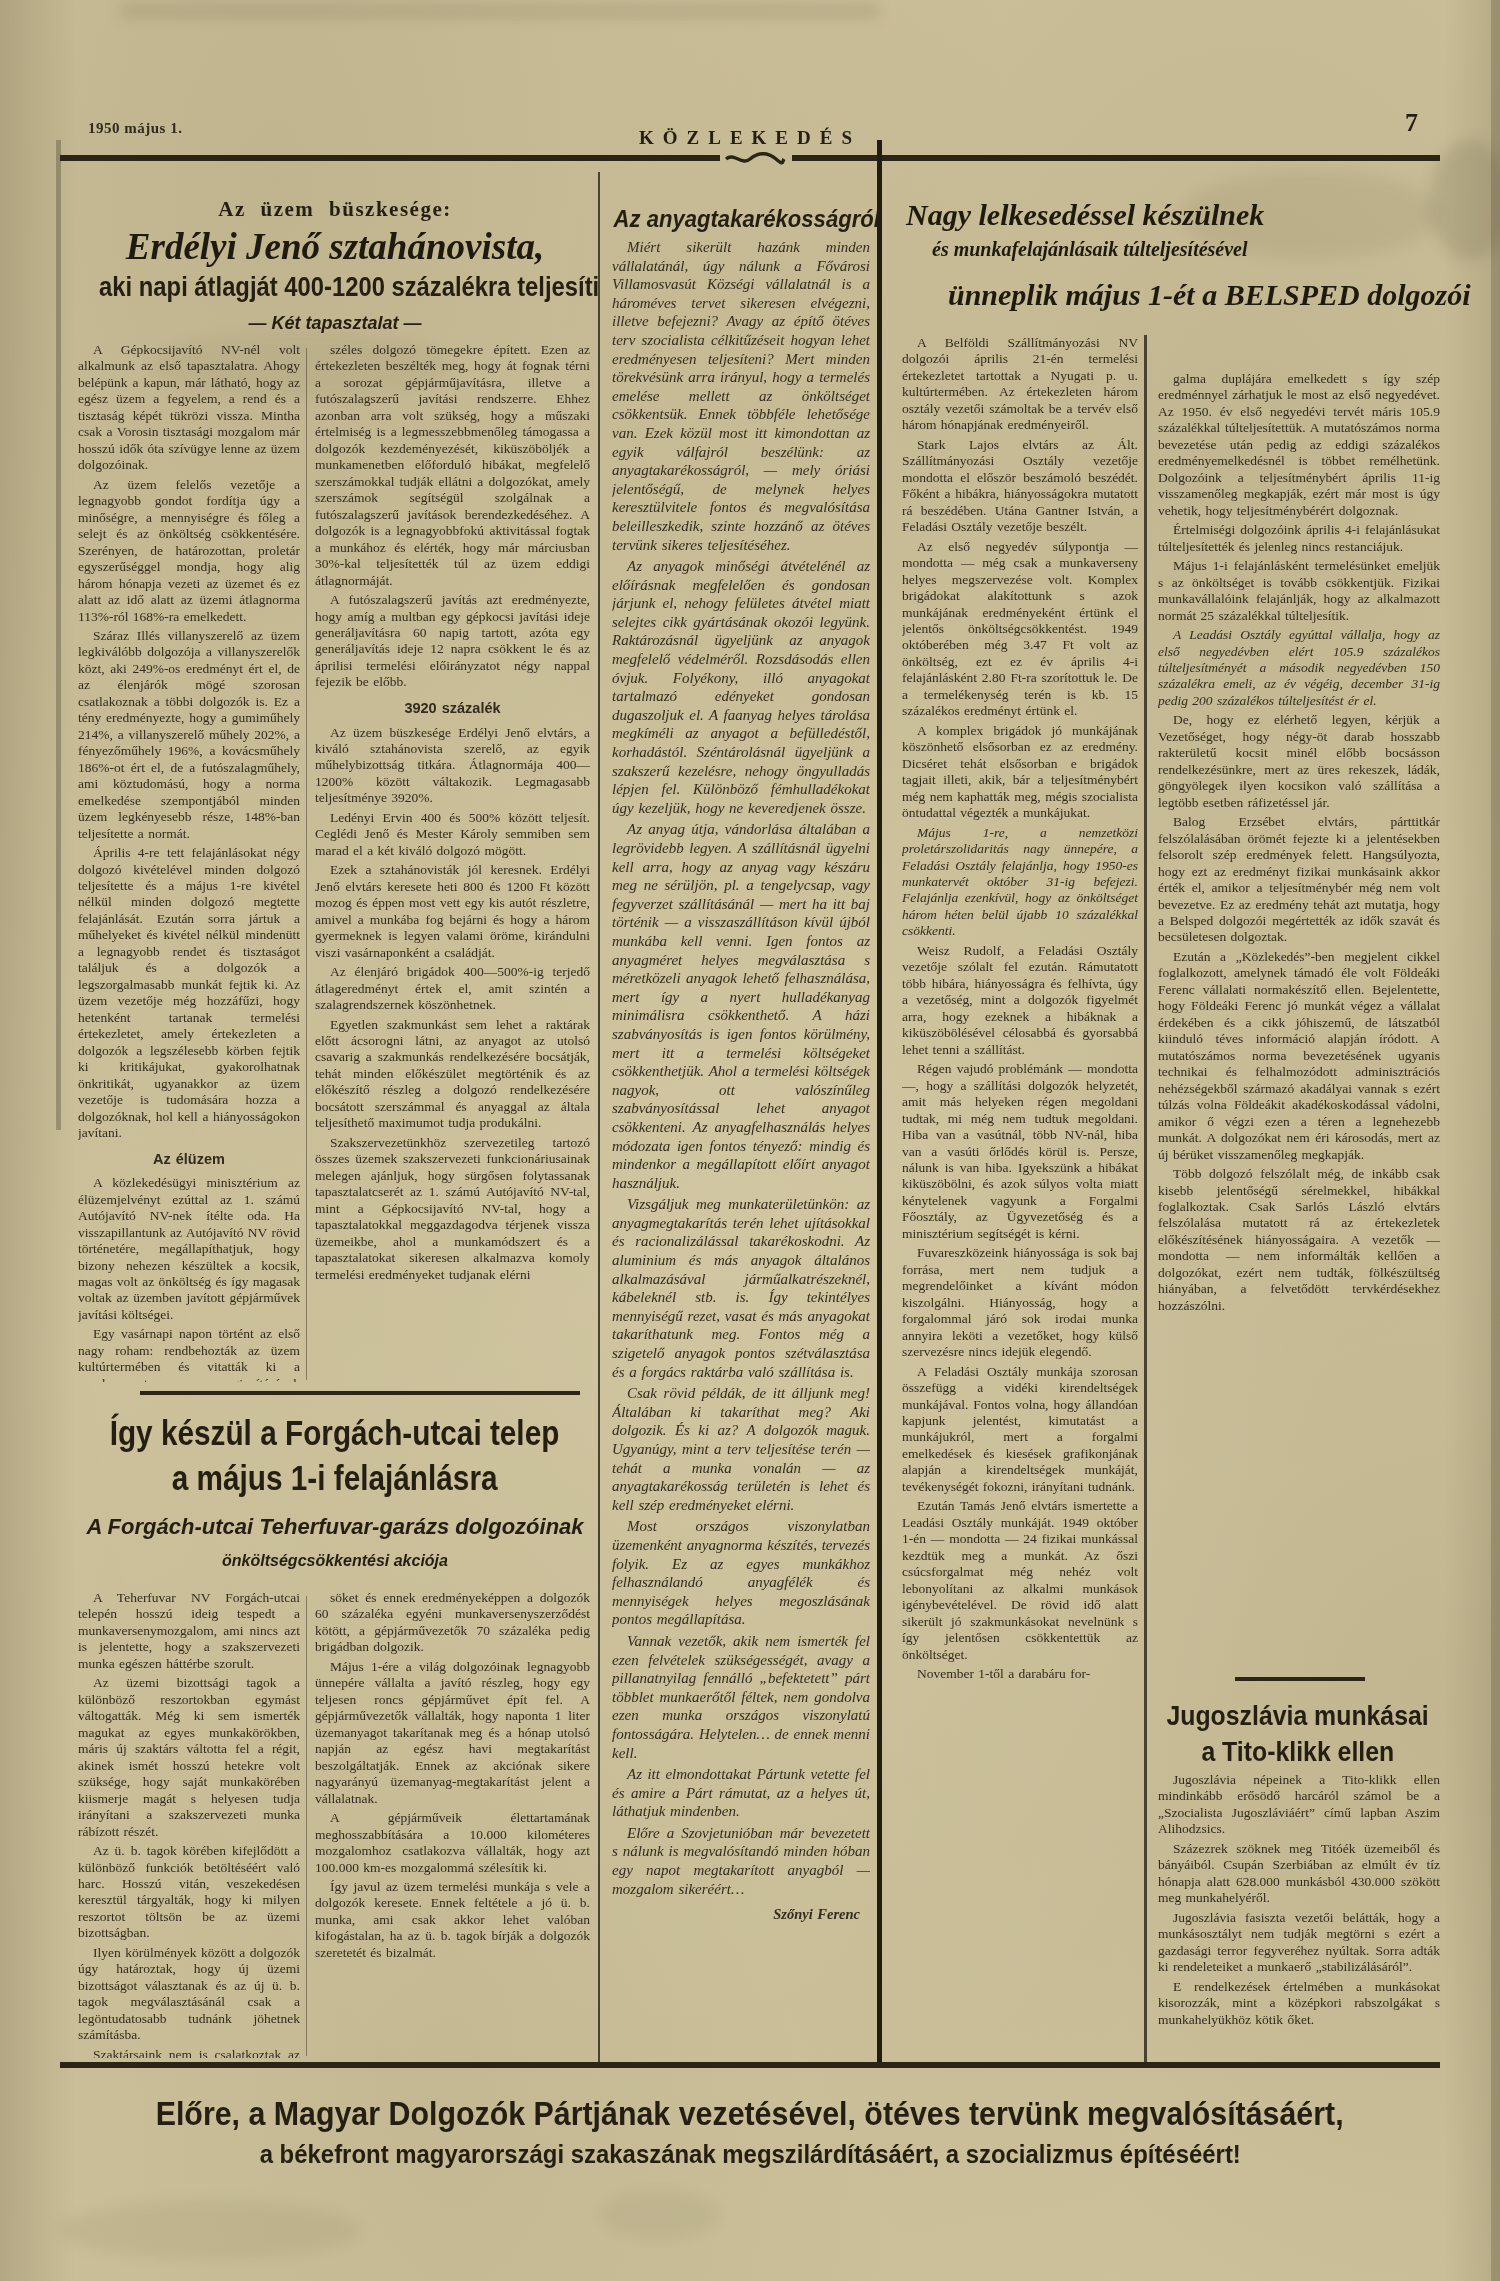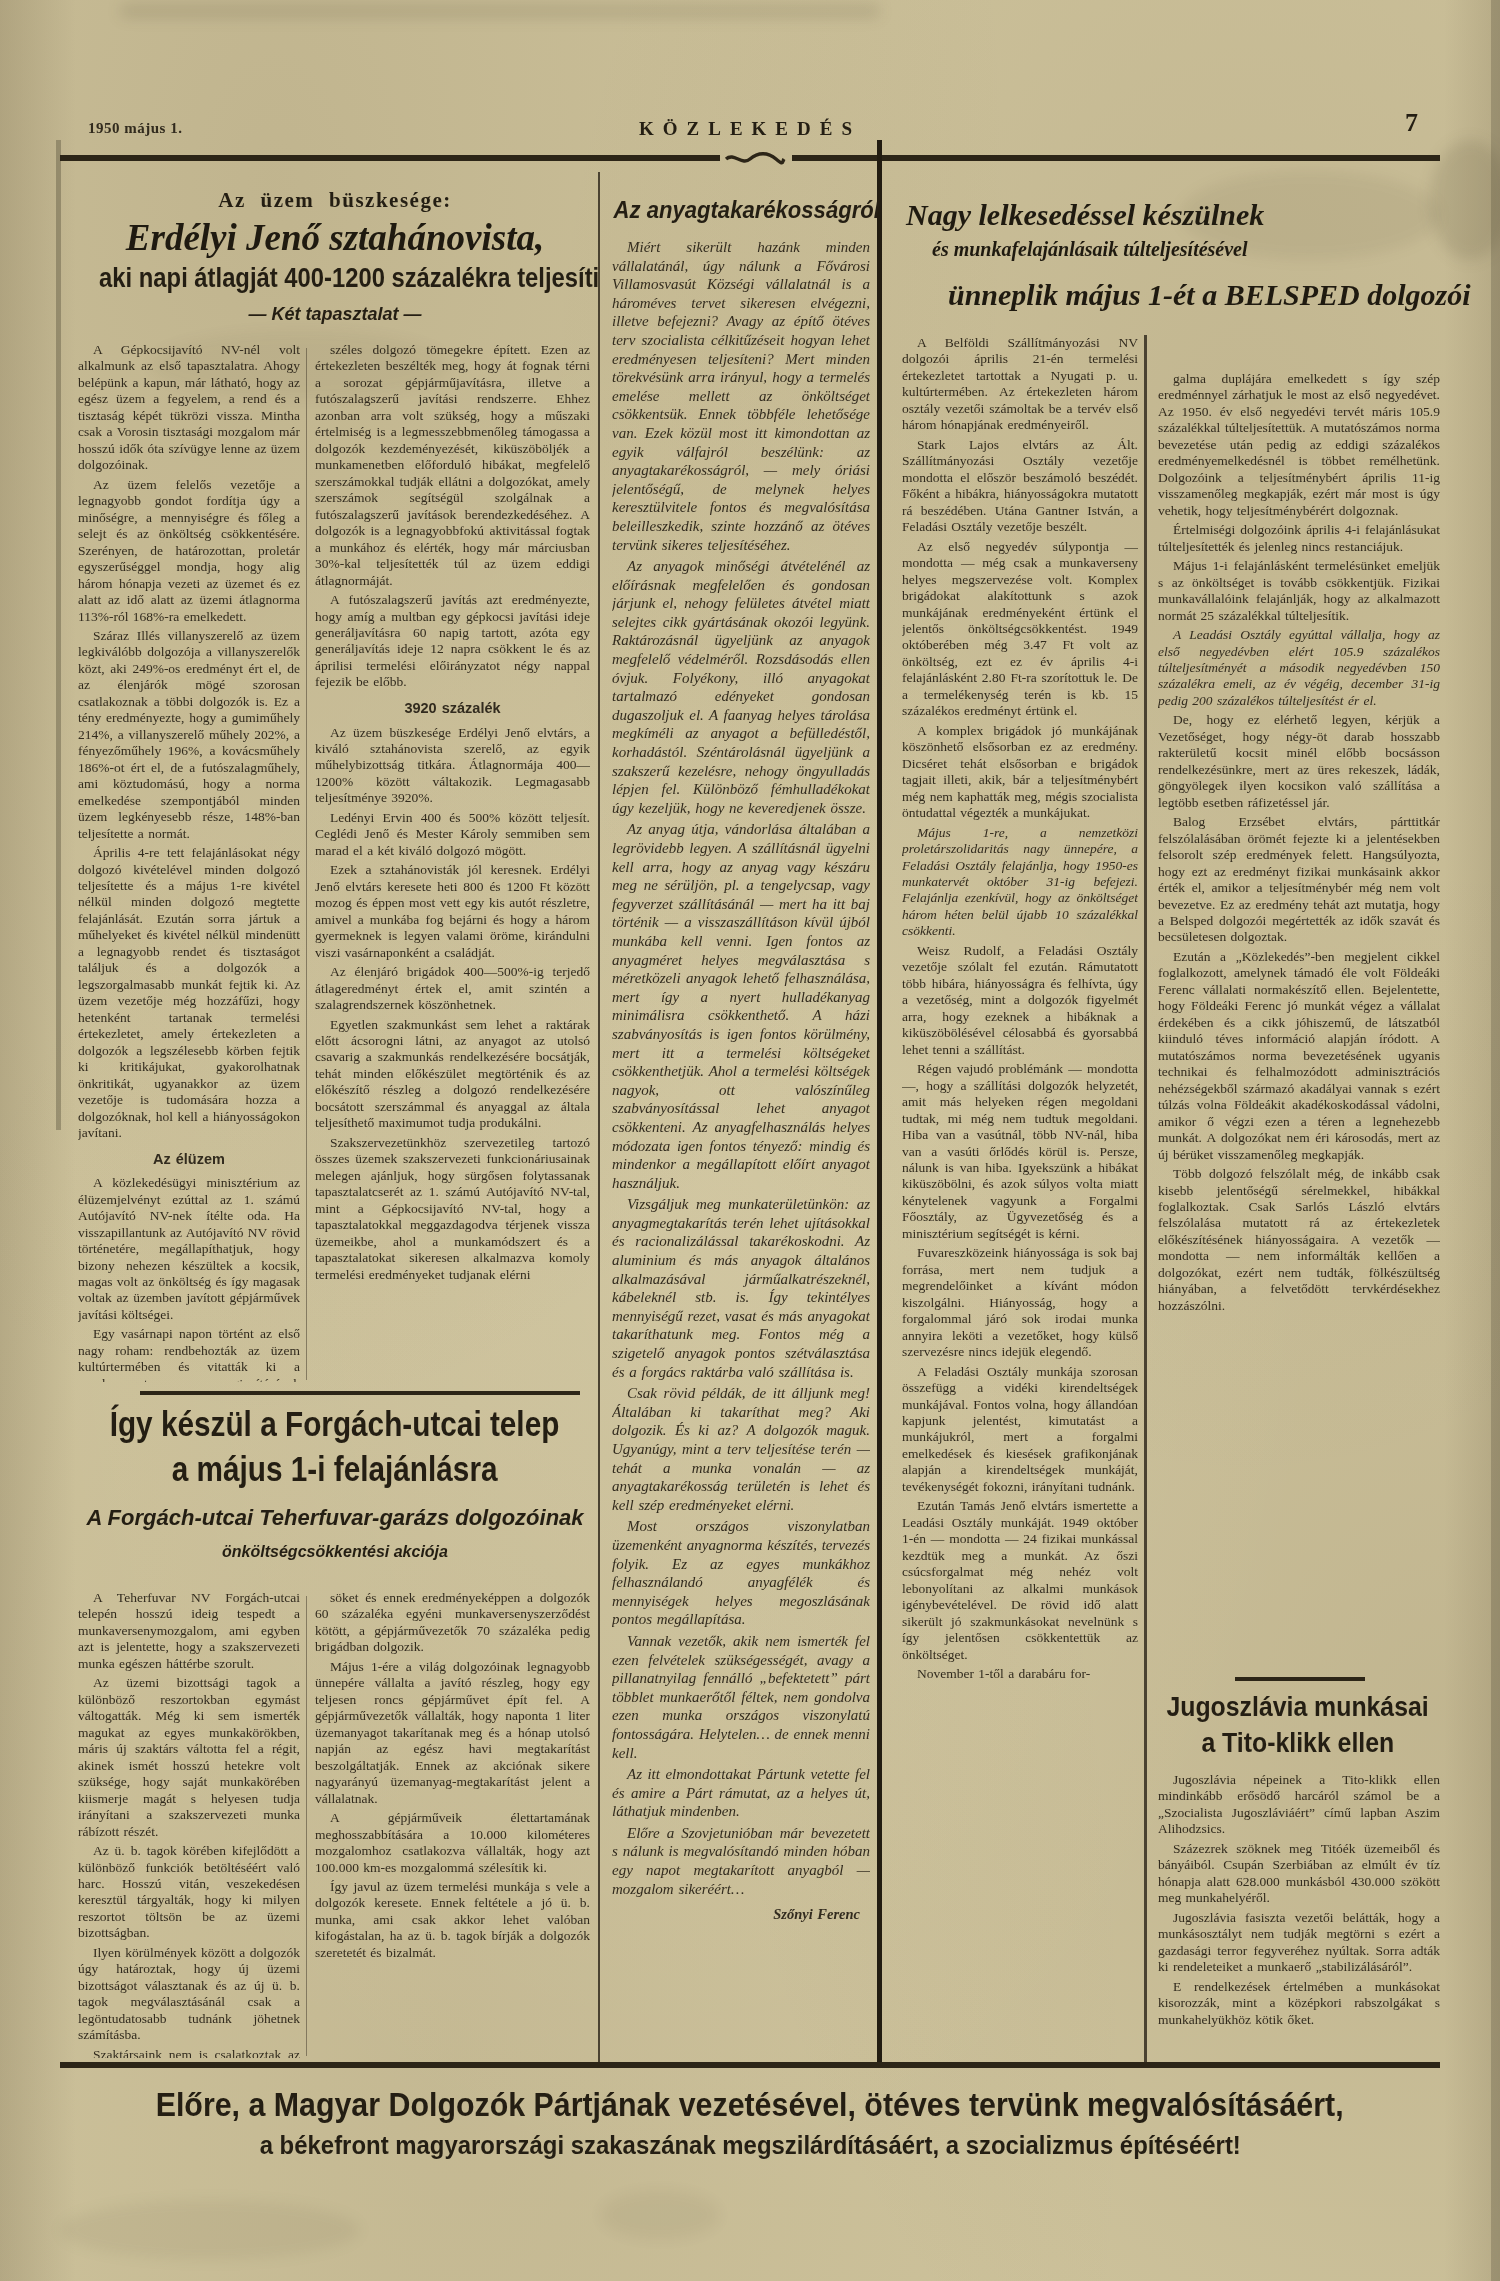--- a/index.html
+++ b/index.html
@@ -11,21 +11,21 @@
       radial-gradient(ellipse at 82% 20%, rgba(110,92,60,.12), transparent 40%),
       radial-gradient(ellipse at 45% 55%, rgba(255,250,228,.10), transparent 55%),
       radial-gradient(ellipse at 30% 90%, rgba(108,90,58,.10), transparent 45%),
       radial-gradient(ellipse at 95% 75%, rgba(100,84,55,.12), transparent 35%),
       linear-gradient(90deg, rgba(84,70,45,.20), rgba(0,0,0,0) 5%, rgba(0,0,0,0) 95%, rgba(84,70,45,.22));
     font-family:"Liberation Serif","DejaVu Serif",serif;
     color:#322b1e;
     padding-left:20px;
   }
   .abs{position:absolute;}
-  .ctr{text-align:center;}
+  .ctr{text-align:center;margin-top:9px;}
   
   .date{font-size:15px;font-weight:bold;letter-spacing:.5px;}
   .masthead{font-size:19px;font-weight:bold;letter-spacing:9px;color:#241e13;}
   .pageno{font-size:26px;font-weight:bold;color:#241e13;}
   .hrule{background:#2c2517;}
   .vrule{background:#4a4231;}
   .vrule.heavy{background:#221c11;}
   .vrule.light{background:rgba(74,66,49,.55);}
   
   .kicker{font-size:21px;font-weight:bold;letter-spacing:1.5px;word-spacing:8px;color:#241e13;}
@@ -99,21 +99,21 @@
       <p>Egyetlen szakmunkást sem lehet a raktárak előtt ácsorogni látni, az anyagot az utolsó csavarig a szakmunkás rendelkezésére bocsátják, tehát minden előkészület megtörténik és az előkészítő részleg a dolgozó rendelkezésére bocsátott szerszámmal és anyaggal az általa teljesíthető maximumot tudja produkálni.</p>
       <p>Szakszervezetünkhöz szervezetileg tartozó összes üzemek szakszervezeti funkcionáriusainak melegen ajánljuk, hogy sürgősen folytassanak tapasztalatcserét az 1. számú Autójavító NV-tal, mint a Gépkocsijavító NV-tal, hogy a tapasztalatokkal meggazdagodva térjenek vissza üzemeikbe, ahol a munkamódszert és a tapasztalatokat sikeresen alkalmazva komoly termelési eredményeket tudjanak elérni</p>
     </div>
 
   <div class="abs hrule" style="left:140px;top:1391px;width:440px;height:4px;"></div>
   <div class="abs h-sans ctr" style="left:55px;top:1404px;width:560px;font-size:35px;"><span class="squash">Így készül a Forgách-utcai telep</span></div>
   <div class="abs h-sans ctr" style="left:55px;top:1449px;width:560px;font-size:35px;"><span class="squash">a május 1-i felajánlásra</span></div>
   <div class="abs h-sans ctr" style="left:55px;top:1505px;width:560px;font-size:22px;font-style:italic;">A Forgách-utcai Teherfuvar-garázs dolgozóinak</div>
   <div class="abs h-sans ctr" style="left:55px;top:1543px;width:560px;font-size:16px;font-style:italic;text-align:center;">önköltségcsökkentési akciója</div>
   <div class="abs colbody" style="left:78px;top:1590px;width:222px;height:468px;">
-      <p class="noind">A Teherfuvar NV Forgách-utcai telepén hosszú ideig tespedt a munkaversenymozgalom, ami egyben azt is jelentette, hogy a szakszervezeti munka egészen háttérbe szorult.</p>
+      <p class="noind">A Teherfuvar NV Forgách-utcai telepén hosszú ideig tespedt a munkaversenymozgalom, ami nincs azt is jelentette, hogy a szakszervezeti munka egészen háttérbe szorult.</p>
       <p>Az üzemi bizottsági tagok a különböző reszortokban egymást váltogatták. Még ki sem ismerték magukat az egyes munkakörökben, máris új szaktárs váltotta fel a régit, akinek ismét hosszú hetekre volt szüksége, hogy saját munkakörében kiismerje magát s helyesen tudja irányítani a szakszervezeti munka rábízott részét.</p>
       <p>Az ü. b. tagok körében kifejlődött a különböző funkciók betöltéséért való harc. Hosszú vitán, veszekedésen keresztül tárgyalták, hogy ki milyen reszortot töltsön be az üzemi bizottságban.</p>
       <p>Ilyen körülmények között a dolgozók úgy határoztak, hogy új üzemi bizottságot választanak és az új ü. b. tagok megválasztásánál csak a legöntudatosabb tudnánk jöhetnek számításba.</p>
       <p>Szaktársaink nem is csalatkoztak az új üzemi bizottságban, mert Takács Géza elvtárs, az új ü. b. elnöke jól irányítja az összes reszortfelelő-</p>
     </div>
   <div class="abs colbody" style="left:315px;top:1590px;width:275px;height:468px;">
       <p class="noind">söket és ennek eredményeképpen a dolgozók 60 százaléka egyéni munkaversenyszerződést kötött, a gépjárművezetők 70 százaléka pedig brigádban dolgozik.</p>
       <p>Május 1-ére a világ dolgozóinak legnagyobb ünnepére vállalta a javító részleg, hogy egy teljesen roncs gépjárművet épít fel. A gépjárművezetők vállalták, hogy naponta 1 liter üzemanyagot takarítanak meg és a hónap utolsó napján az egész havi megtakarítást beszolgáltatják. Ennek az akciónak sikere nagyarányú üzemanyag-megtakarítást jelent a vállalatnak.</p>
       <p>A gépjárműveik élettartamának meghosszabbítására a 10.000 kilométeres mozgalomhoz csatlakozva vállalták, hogy azt 100.000 km-es mozgalommá szélesítik ki.</p>
       <p>Így javul az üzem termelési munkája s vele a dolgozók keresete. Ennek feltétele a jó ü. b. munka, ami csak akkor lehet valóban kifogástalan, ha az ü. b. tagok bírják a dolgozók szeretetét és bizalmát.</p>

